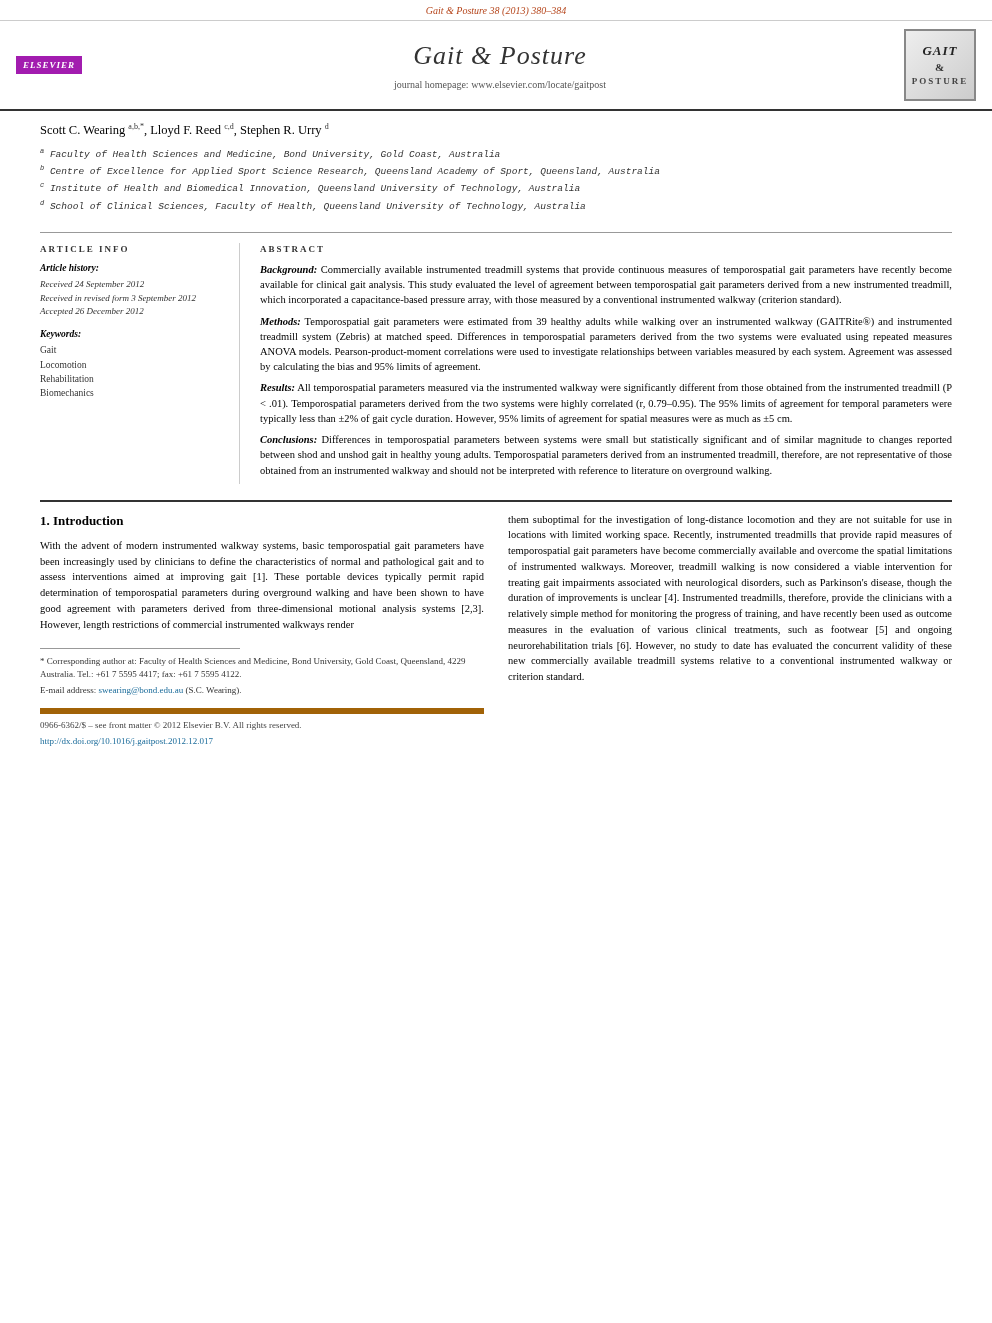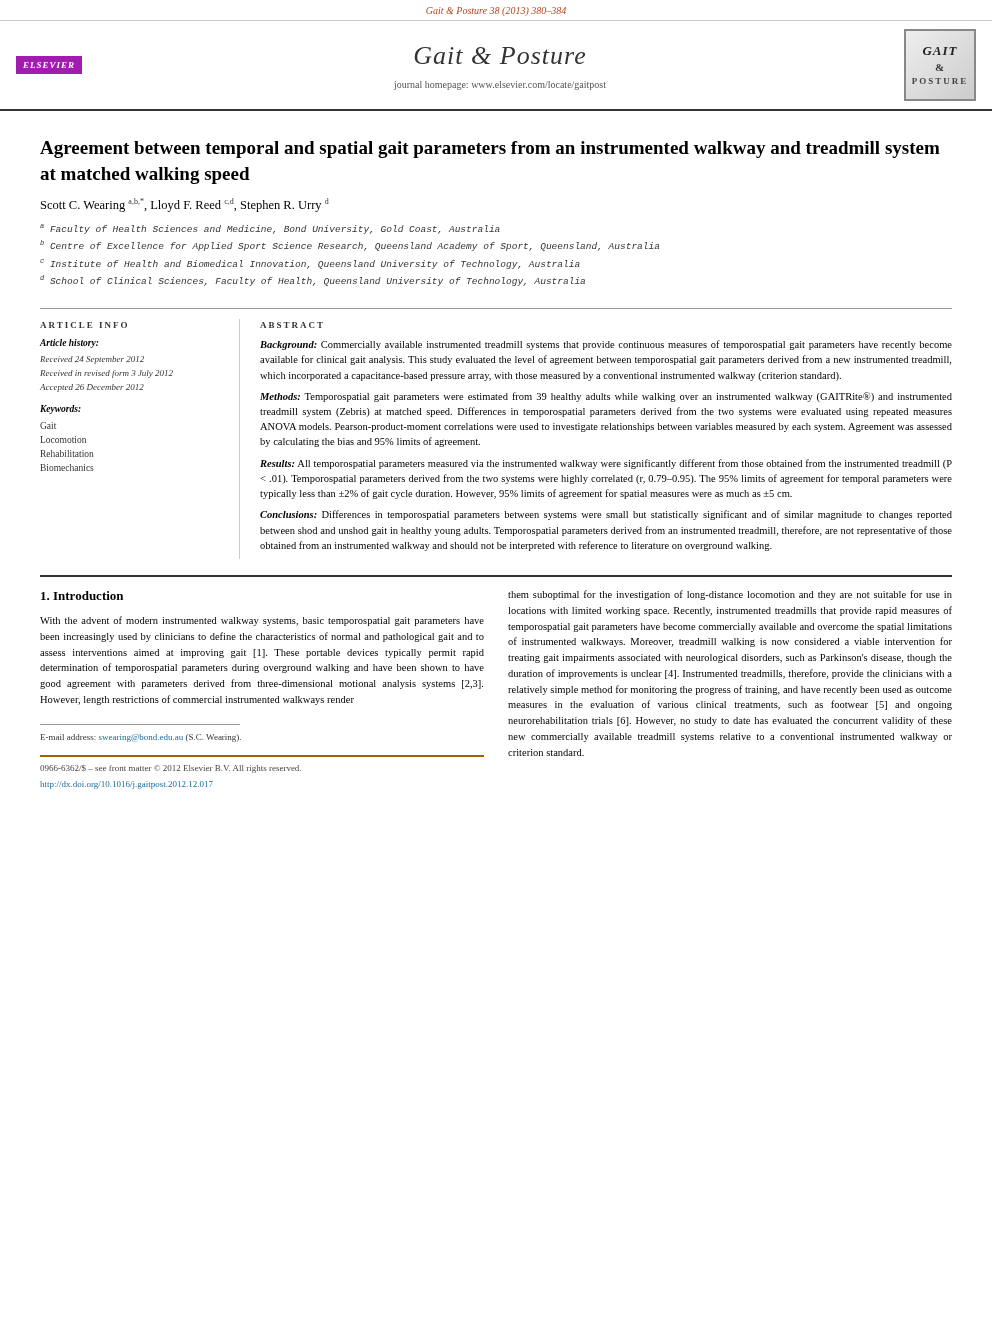--- a/index.html
+++ b/index.html
@@ -256,21 +256,21 @@
     .footnote {
       font-size: 9px;
       color: #333;
       line-height: 1.4;
       margin-bottom: 3px;
     }
     .footnote a { color: #1a6b9a; text-decoration: none; }
 
     .bottom-bar {
       margin-top: 12px;
-      border-top: 2px solid #a16207;
+      border-top: 6px solid #a16207;
       padding-top: 5px;
     }
     .bottom-bar-text {
       font-size: 9px;
       color: #444;
     }
     .bottom-bar-link {
       font-size: 9px;
       color: #1a6b9a;
       text-decoration: none;
@@ -298,21 +298,20 @@
 
   <div class="gait-logo-box">
     <div class="gait-word">GAIT</div>
     <div style="font-size:11px;color:#333;">&amp;</div>
     <div class="posture-word">POSTURE</div>
   </div>
 </div>
 
 <div class="main-content">
 
-  <div class="article-title">Agreement between temporal and spatial gait parameters from an instrumented walkway and treadmill system at matched walking speed</div>
 
   <div class="authors">
     Scott C. Wearing <sup>a,b,*</sup>, Lloyd F. Reed <sup>c,d</sup>, Stephen R. Urry <sup>d</sup>
   </div>
 
   <div class="affiliations">
     <div><sup>a</sup> <span>Faculty of Health Sciences and Medicine, Bond University, Gold Coast, Australia</span></div>
     <div><sup>b</sup> <span>Centre of Excellence for Applied Sport Science Research, Queensland Academy of Sport, Queensland, Australia</span></div>
     <div><sup>c</sup> <span>Institute of Health and Biomedical Innovation, Queensland University of Technology, Australia</span></div>
     <div><sup>d</sup> <span>School of Clinical Sciences, Faculty of Health, Queensland University of Technology, Australia</span></div>
@@ -320,21 +319,21 @@
 
   <hr class="divider">
 
   <div class="two-col">
 
     <div class="left-col">
       <div class="section-label">ARTICLE INFO</div>
 
       <div class="article-history-label">Article history:</div>
       <div class="history-item">Received 24 September 2012</div>
-      <div class="history-item">Received in revised form 3 July 2012</div>
+      <div class="history-item">Received in revised form 3 September 2012</div>
       <div class="history-item">Accepted 26 December 2012</div>
 
       <div class="keywords-label">Keywords:</div>
       <div class="keyword-item">Gait</div>
       <div class="keyword-item">Locomotion</div>
       <div class="keyword-item">Rehabilitation</div>
       <div class="keyword-item">Biomechanics</div>
     </div>
 
     <div class="right-col">
@@ -372,20 +371,23 @@
         <span>1.</span>
         <span>Introduction</span>
       </div>
 
       <div class="body-text">
         With the advent of modern instrumented walkway systems, basic temporospatial gait parameters have been increasingly used by clinicians to define the characteristics of normal and pathological gait and to assess interventions aimed at improving gait [1]. These portable devices typically permit rapid determination of temporospatial parameters during overground walking and have been shown to have good agreement with parameters derived from three-dimensional motional analysis systems [2,3]. However, length restrictions of commercial instrumented walkways render
       </div>
 
       <hr class="footnote-divider">
       <div class="footnote">
+        * Corresponding author at: Faculty of Health Sciences and Medicine, Bond University, Gold Coast, Queensland, 4229 Australia. Tel.: +61 7 5595 4417; fax: +61 7 5595 4122.
+      </div>
+      <div class="footnote">
         E-mail address: <a href="#">swearing@bond.edu.au</a> (S.C. Wearing).
       </div>
 
       <div class="bottom-bar">
         <div class="bottom-bar-text">0966-6362/$ – see front matter © 2012 Elsevier B.V. All rights reserved.</div>
         <a class="bottom-bar-link" href="#">http://dx.doi.org/10.1016/j.gaitpost.2012.12.017</a>
       </div>
     </div>
 
     <div class="intro-right">

